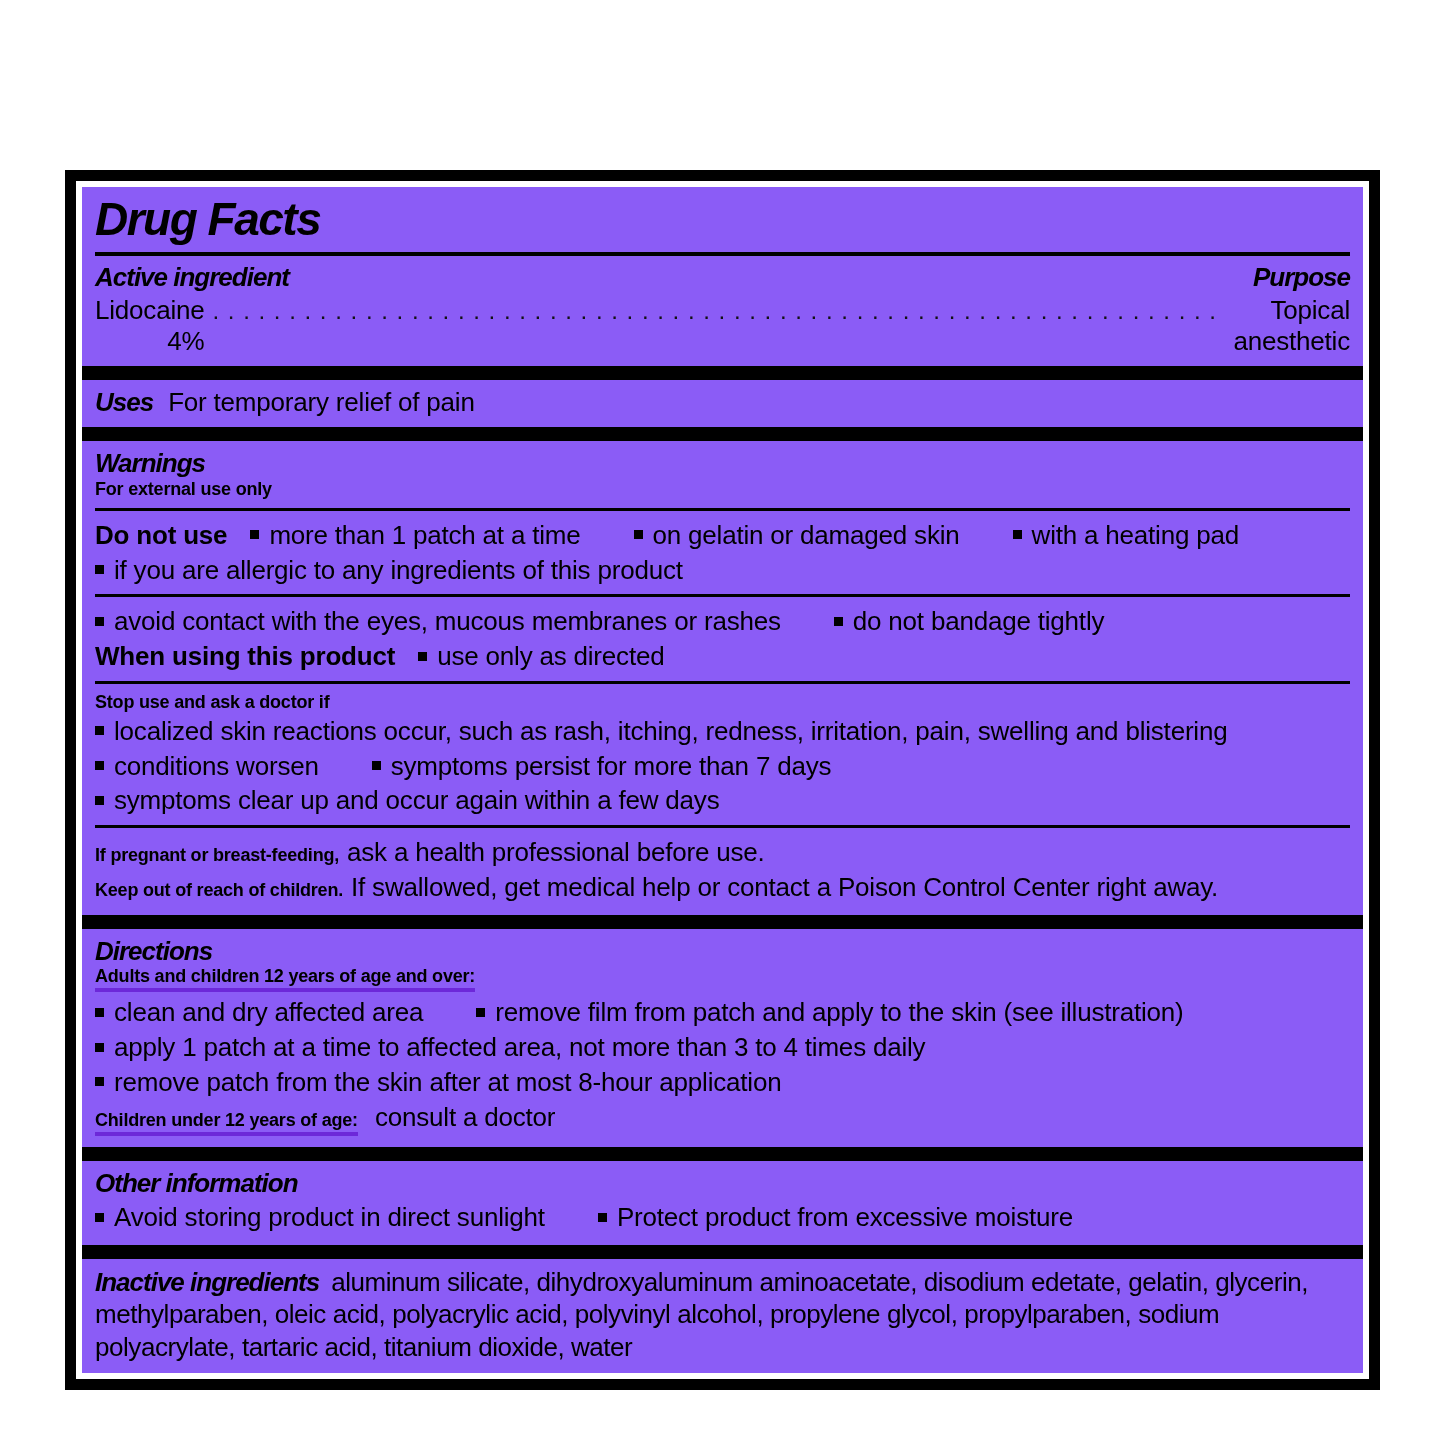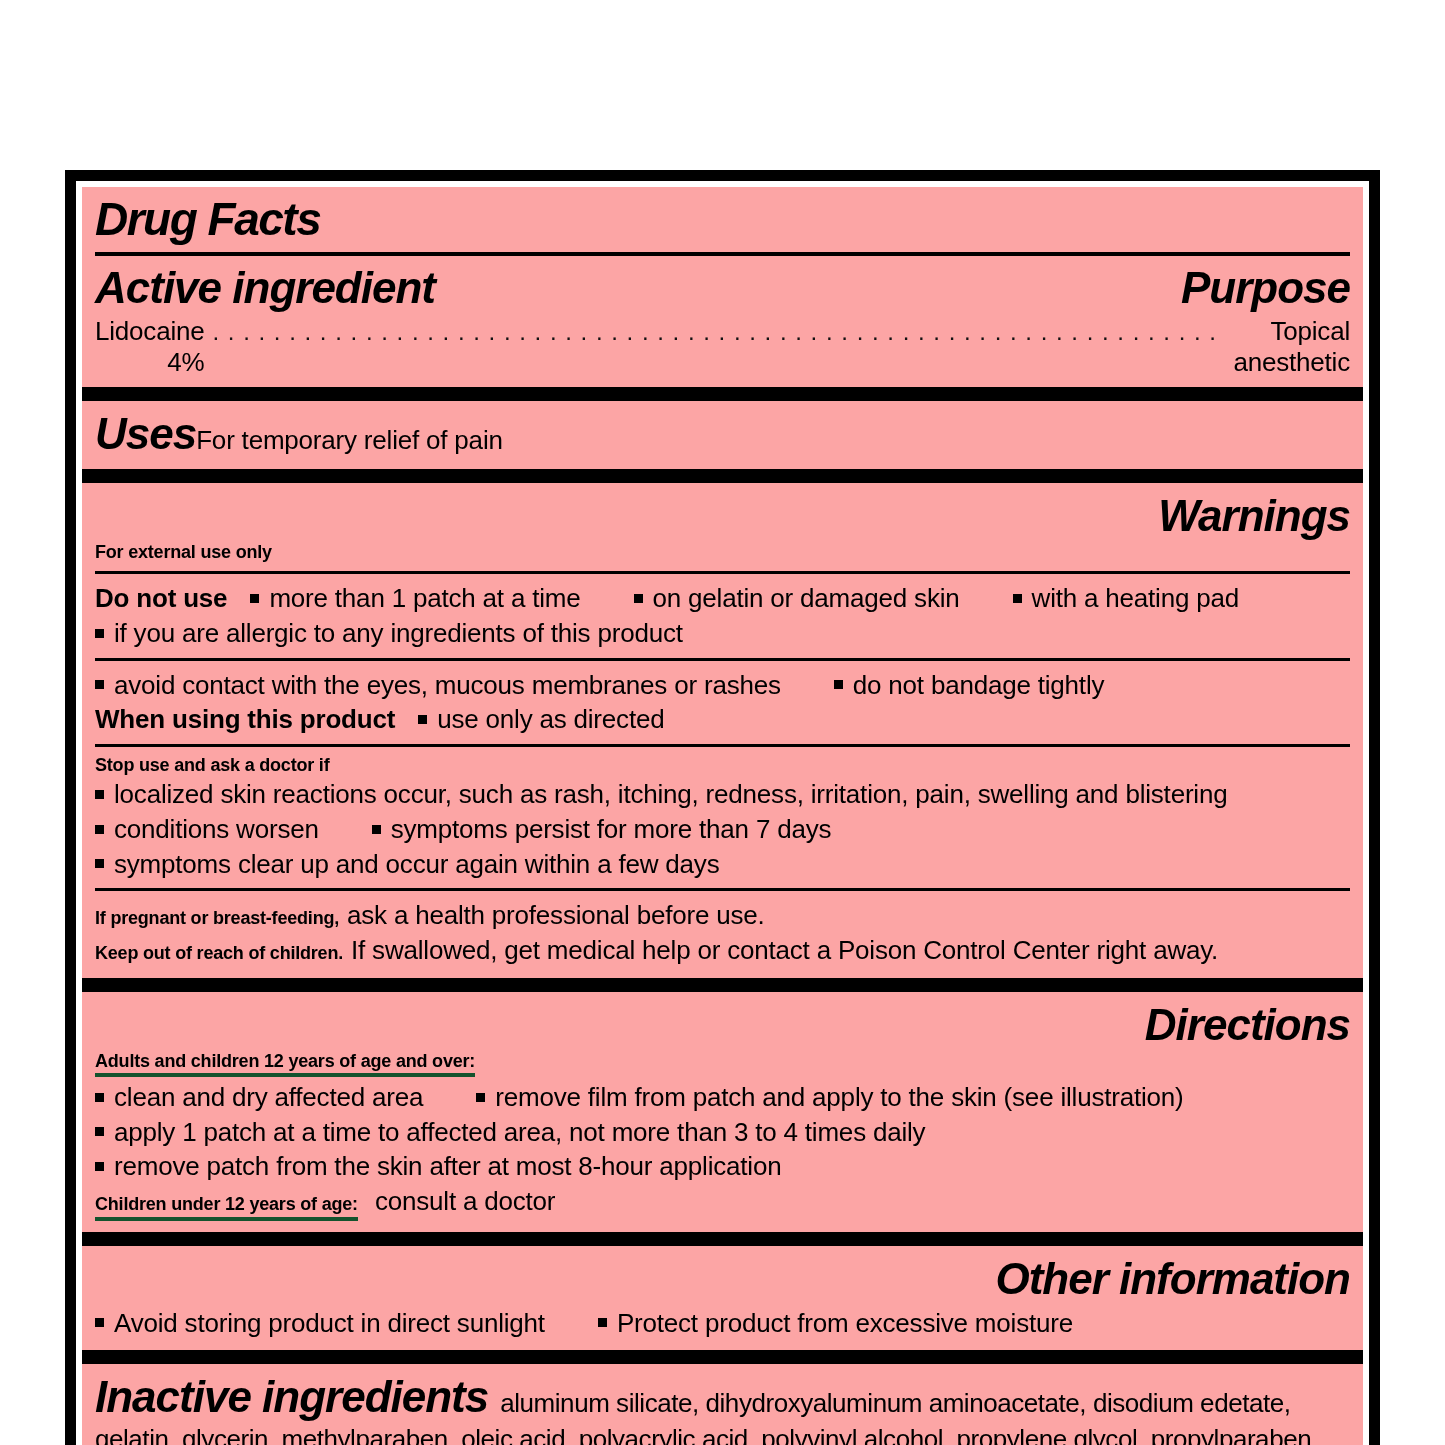--- a/index.html
+++ b/index.html
@@ -10,53 +10,53 @@
     color: #000000;
   }
   .page { position: relative; width: 1445px; height: 1445px; background: #fff; }
   .label-frame {
     position: absolute; left: 65px; top: 170px; width: 1315px;
     box-sizing: border-box;
     border: 11px solid #000;
     background: #fff;
     padding: 6px;
   }
-  .sec { background: #fca5a5; padding: 7px 13px 9px; }
+  .sec { background: #8b5cf6; padding: 7px 13px 9px; }
   .bar { height: 14px; background: #000; }
   .rule { height: 4px; background: #000; margin: 6px 0 6px; }
   .rule.thin { height: 3px; margin: 8px 0; }
 
   .h1 { font-size: 46px; font-weight: bold; font-style: italic; letter-spacing: -1.5px; line-height: 1.12; }
-  .h2 { font-size: 44px; font-weight: bold; font-style: italic; letter-spacing: -1px; line-height: 1.18; text-align: right; }
+  .h2 { font-size: 26px; font-weight: bold; font-style: italic; letter-spacing: -1px; line-height: 1.18; }
   .body { font-size: 26px; letter-spacing: -0.2px; text-align: right; }
   .b26 { font-size: 18px; font-weight: bold; letter-spacing: -0.2px; }
 
   .row-split { display: flex; justify-content: space-between; align-items: baseline; margin-top: 2px; }
   .leader-row { display: flex; align-items: baseline; font-size: 26px; margin-top: 3px; }
   .leader { flex: 1 1 auto; overflow: hidden; white-space: nowrap; margin: 0 8px; color: #111; }
   .leader::after {
     content: ". . . . . . . . . . . . . . . . . . . . . . . . . . . . . . . . . . . . . . . . . . . . . . . . . . . . . . . . . . . . . . . . . . . . . . . . . . . . . . . . . . . . . . . . . . . . . . . . . . . . . . . . . . . . . . . . . . .";
     letter-spacing: 1px; font-size: 24px;
   }
 
   .uses-line { display: flex; align-items: baseline; }
-  .uses-line .h2 { }
+  .uses-line .h2 { margin-right: 15px; }
 
   .line { font-size: 26px; letter-spacing: -0.2px; line-height: 1.26; margin: 2px 0; }
   .runin { font-weight: bold; margin-right: 16px; }
   .item { margin-right: 46px; white-space: nowrap; }
   .item.wide { white-space: normal; margin-right: 0; }
   .item:last-child { margin-right: 15px; }
   .sq {
     display: inline-block; width: 9px; height: 9px; background: #000;
     margin-right: 10px; vertical-align: middle; transform: translateY(-2px);
   }
   .para { font-size: 26px; letter-spacing: -0.2px; line-height: 1.26; margin: 2px 0; }
   .para .b26 { margin-right: 8px; }
-  .u { border-bottom: 4px solid #14532d; padding-bottom: 1px; display: inline-block; }
+  .u { border-bottom: 4px solid #6d28d9; padding-bottom: 1px; display: inline-block; }
   .mt4 { margin-top: 4px; }
   .cond { letter-spacing: -0.45px; }
   .cond .h2 { letter-spacing: -1px; margin-right: 12px; }
 </style>
 </head>
 <body>
 
 <div class="page">
   <div class="label-frame">
 

